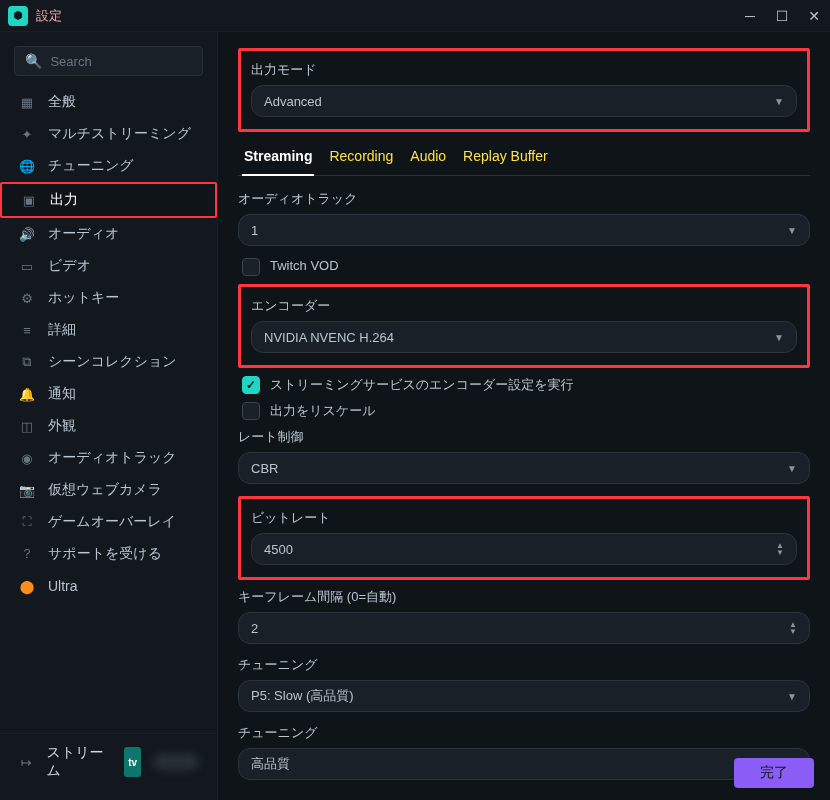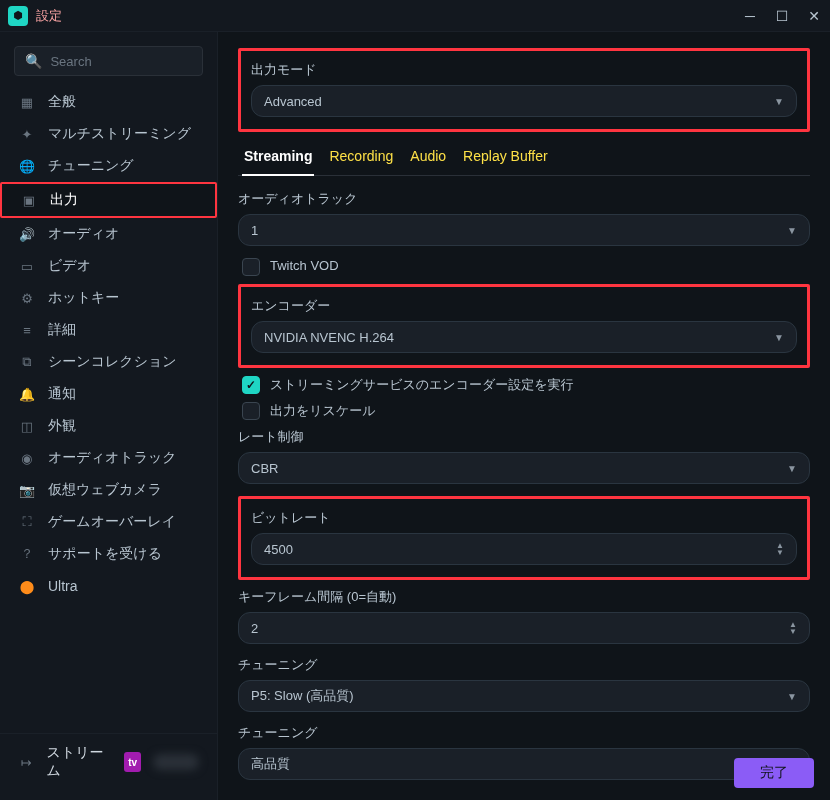--- a/index.html
+++ b/index.html
@@ -126,22 +126,22 @@
       padding: 10px 18px;
       display: flex;
       align-items: center;
       gap: 12px;
       font-size: 14px;
       color: #d0d8e0;
       border-top: 1px solid #1a2028;
     }
     .twitch-icon {
       width: 18px;
-      height: 20px;
-      background: #a21caf;
+      height: 30px;
+      background: #0f766e;
       border-radius: 3px;
       display: flex;
       align-items: center;
       justify-content: center;
       color: #fff;
       font-size: 10px;
       font-weight: bold;
     }
     .blur {
       background: #2a3038;

